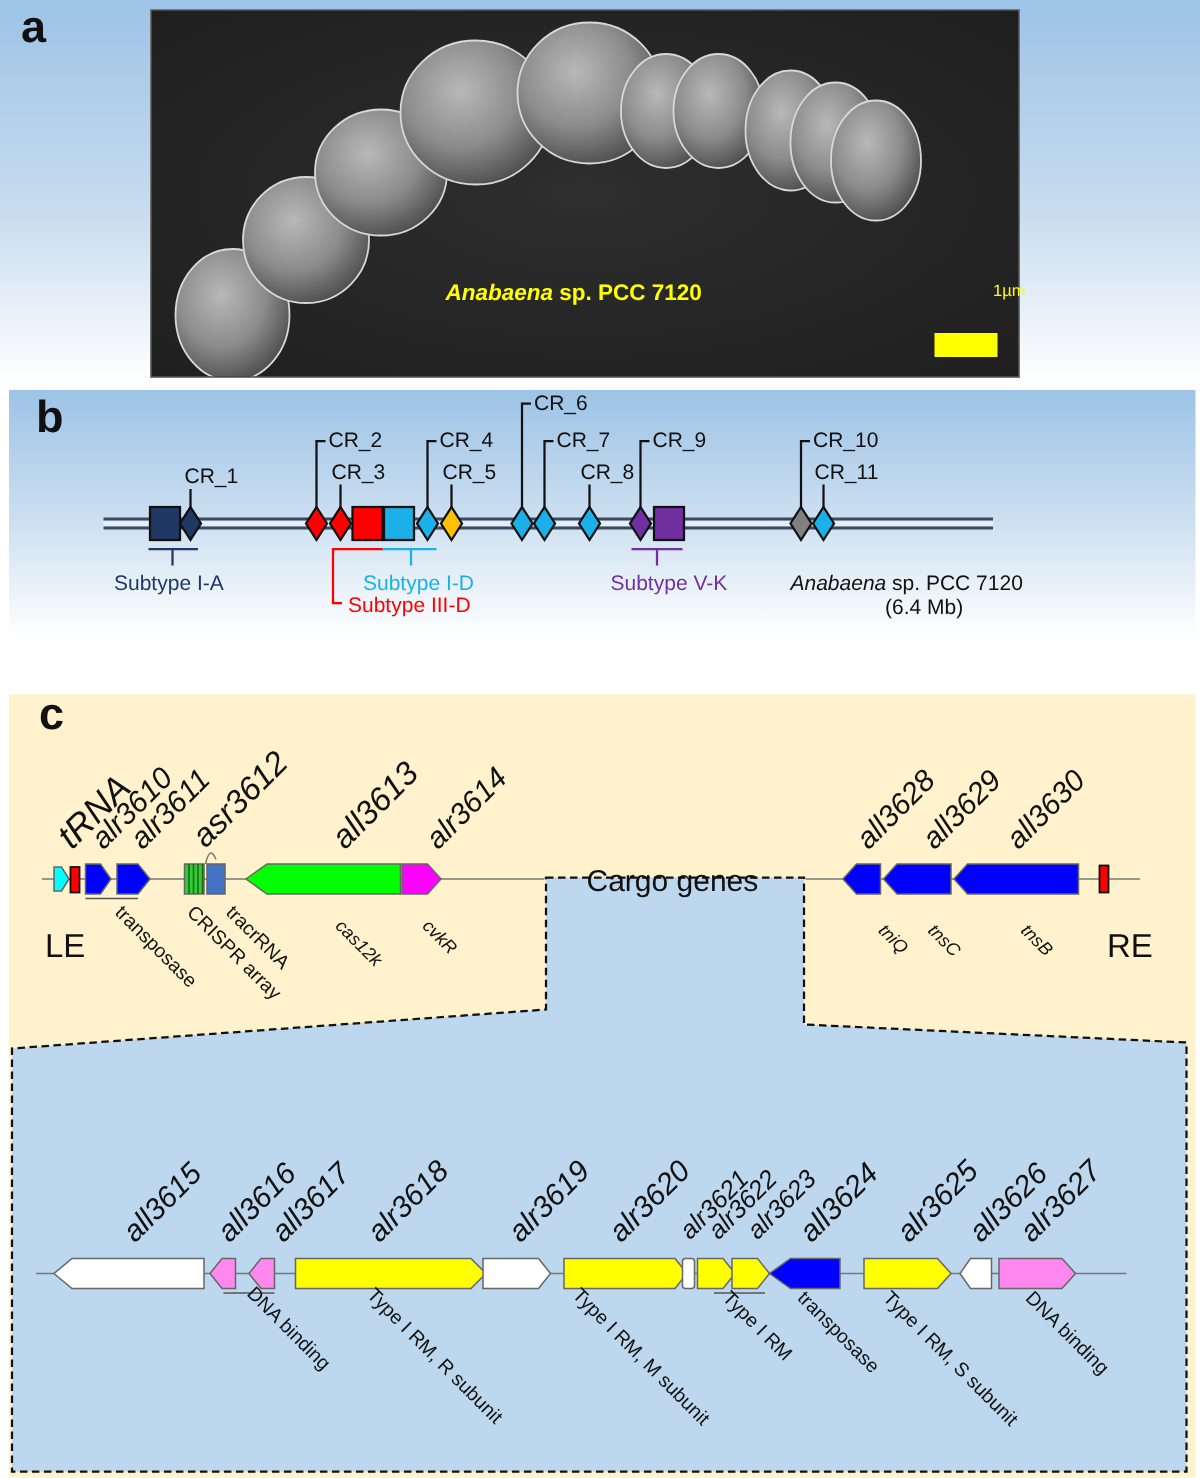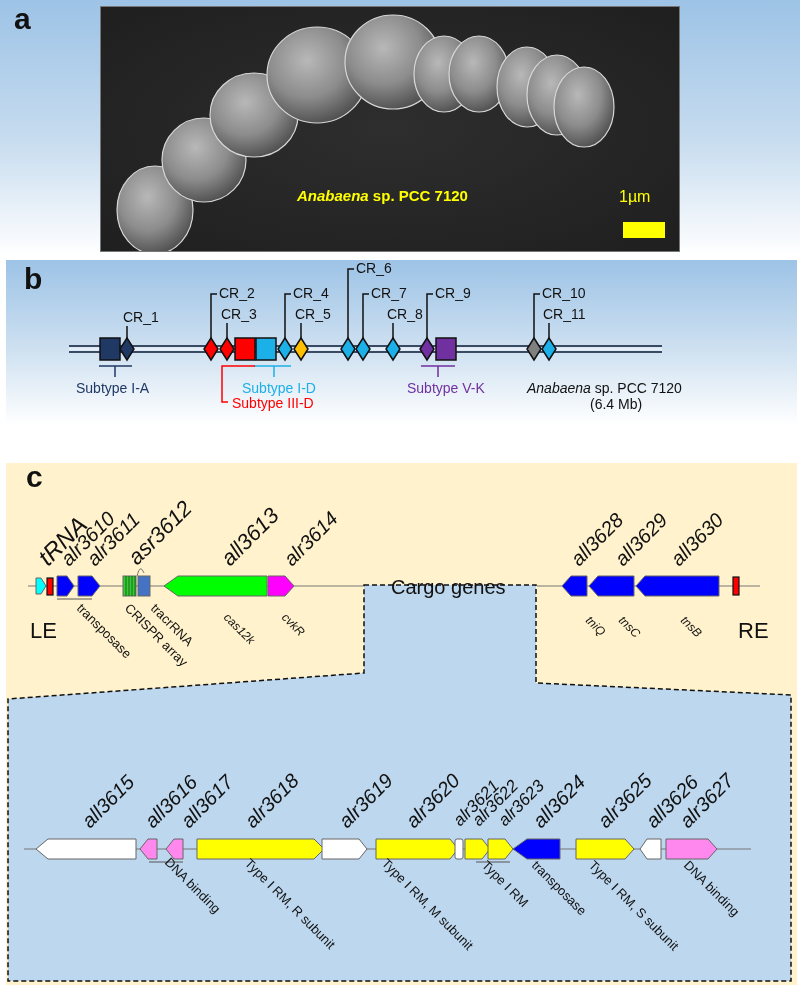--- a/index.html
+++ b/index.html
@@ -43,21 +43,21 @@
           <ellipse cx="378" cy="67" rx="30" ry="38" fill="url(#cellg)" stroke="#d8d8d8" stroke-width="1.2"></ellipse>
           <ellipse cx="426" cy="80" rx="30" ry="40" fill="url(#cellg)" stroke="#d8d8d8" stroke-width="1.2"></ellipse>
           <ellipse cx="456" cy="88" rx="30" ry="40" fill="url(#cellg)" stroke="#d8d8d8" stroke-width="1.2"></ellipse>
           <ellipse cx="483" cy="100" rx="30" ry="40" fill="url(#cellg)" stroke="#d8d8d8" stroke-width="1.2"></ellipse>
         </g>
     </svg>
   </div>
   <div style="position:absolute;left:297px;top:187px;font-weight:bold;font-size:15px;color:#ffff00;">
     <i>Anabaena</i><span> sp. PCC 7120</span>
   </div>
-  <div style="position:absolute;left:619px;top:188px;font-size:16px;color:#ffff00;text-align:right;">1µm</div>
+  <div style="position:absolute;left:662px;top:188px;font-size:11px;color:#ffff00;text-align:right;">1µm</div>
   <div style="position:absolute;left:623px;top:222px;width:42px;height:16px;background:#ffff00;"></div>
 </div>
 
 <div id="panel-b">
   <div class="panel-letter" style="left:18px;top:4px;">b</div>
   <svg width="791" height="165" viewBox="0 0 791 165" style="position:absolute;left:0;top:0;">
 
     <line x1="63" y1="86" x2="656" y2="86" stroke="#3b4a63" stroke-width="2"></line>
     <line x1="63" y1="92" x2="656" y2="92" stroke="#3b4a63" stroke-width="2"></line>
     <line x1="63" y1="89" x2="656" y2="89" stroke="#e6eef7" stroke-width="3"></line>

